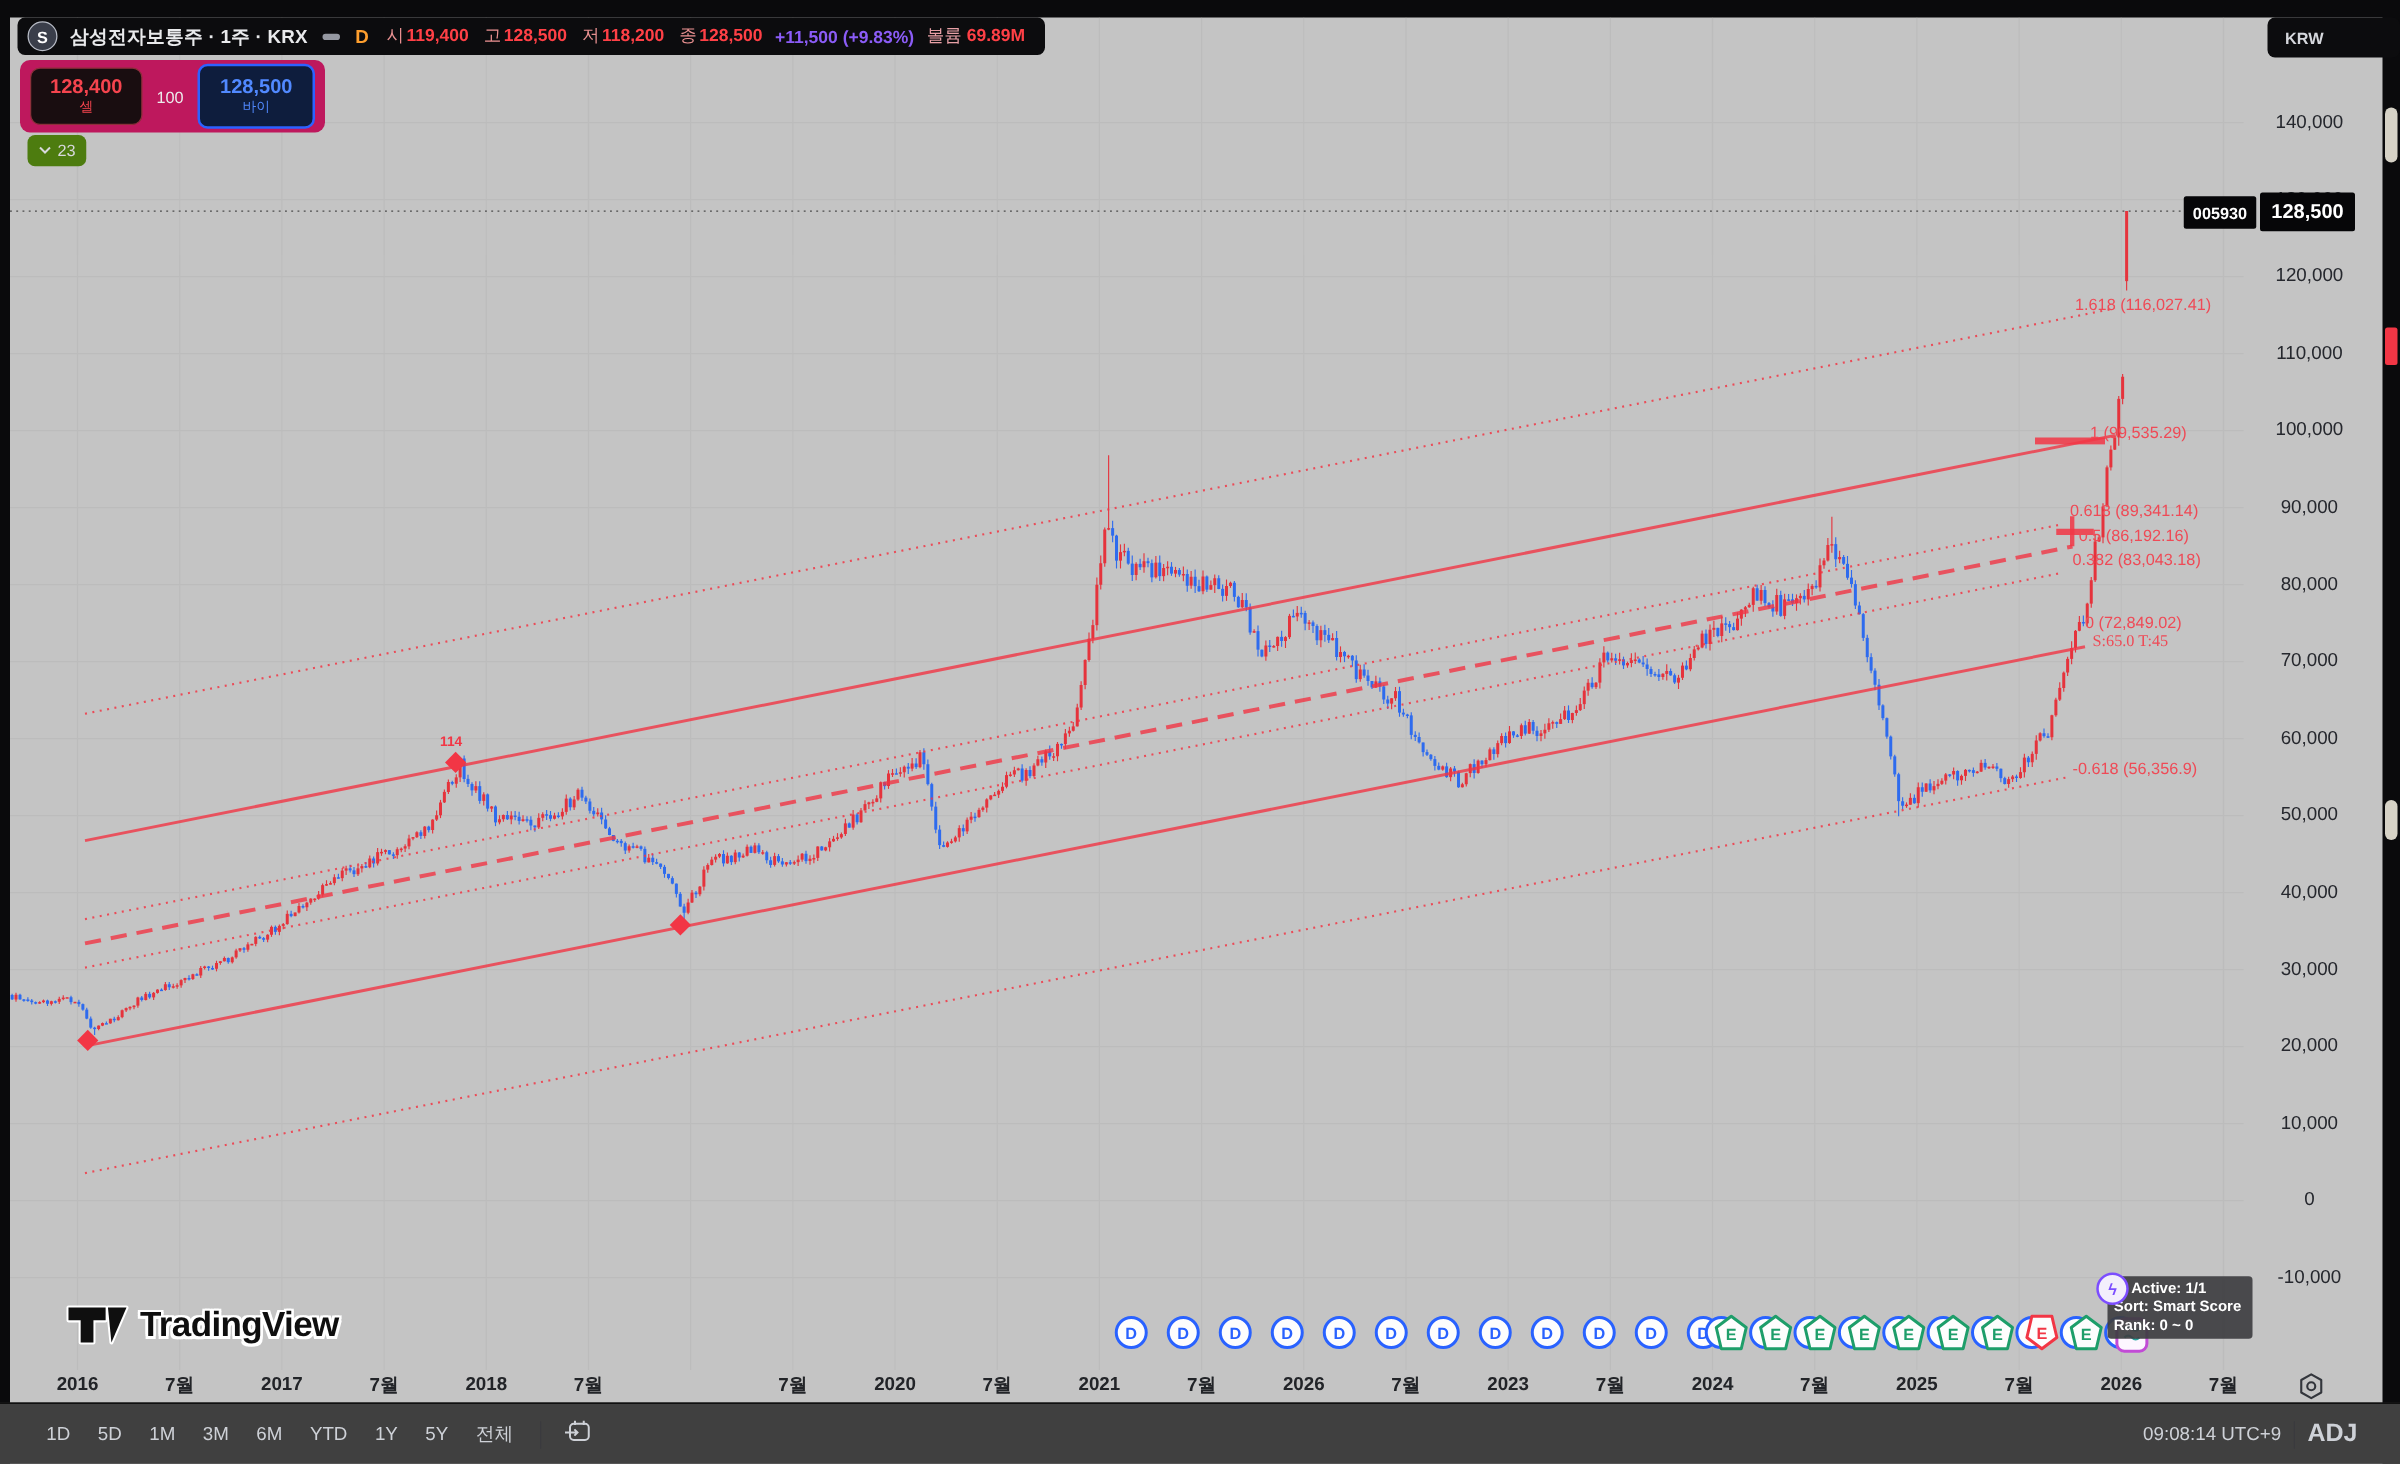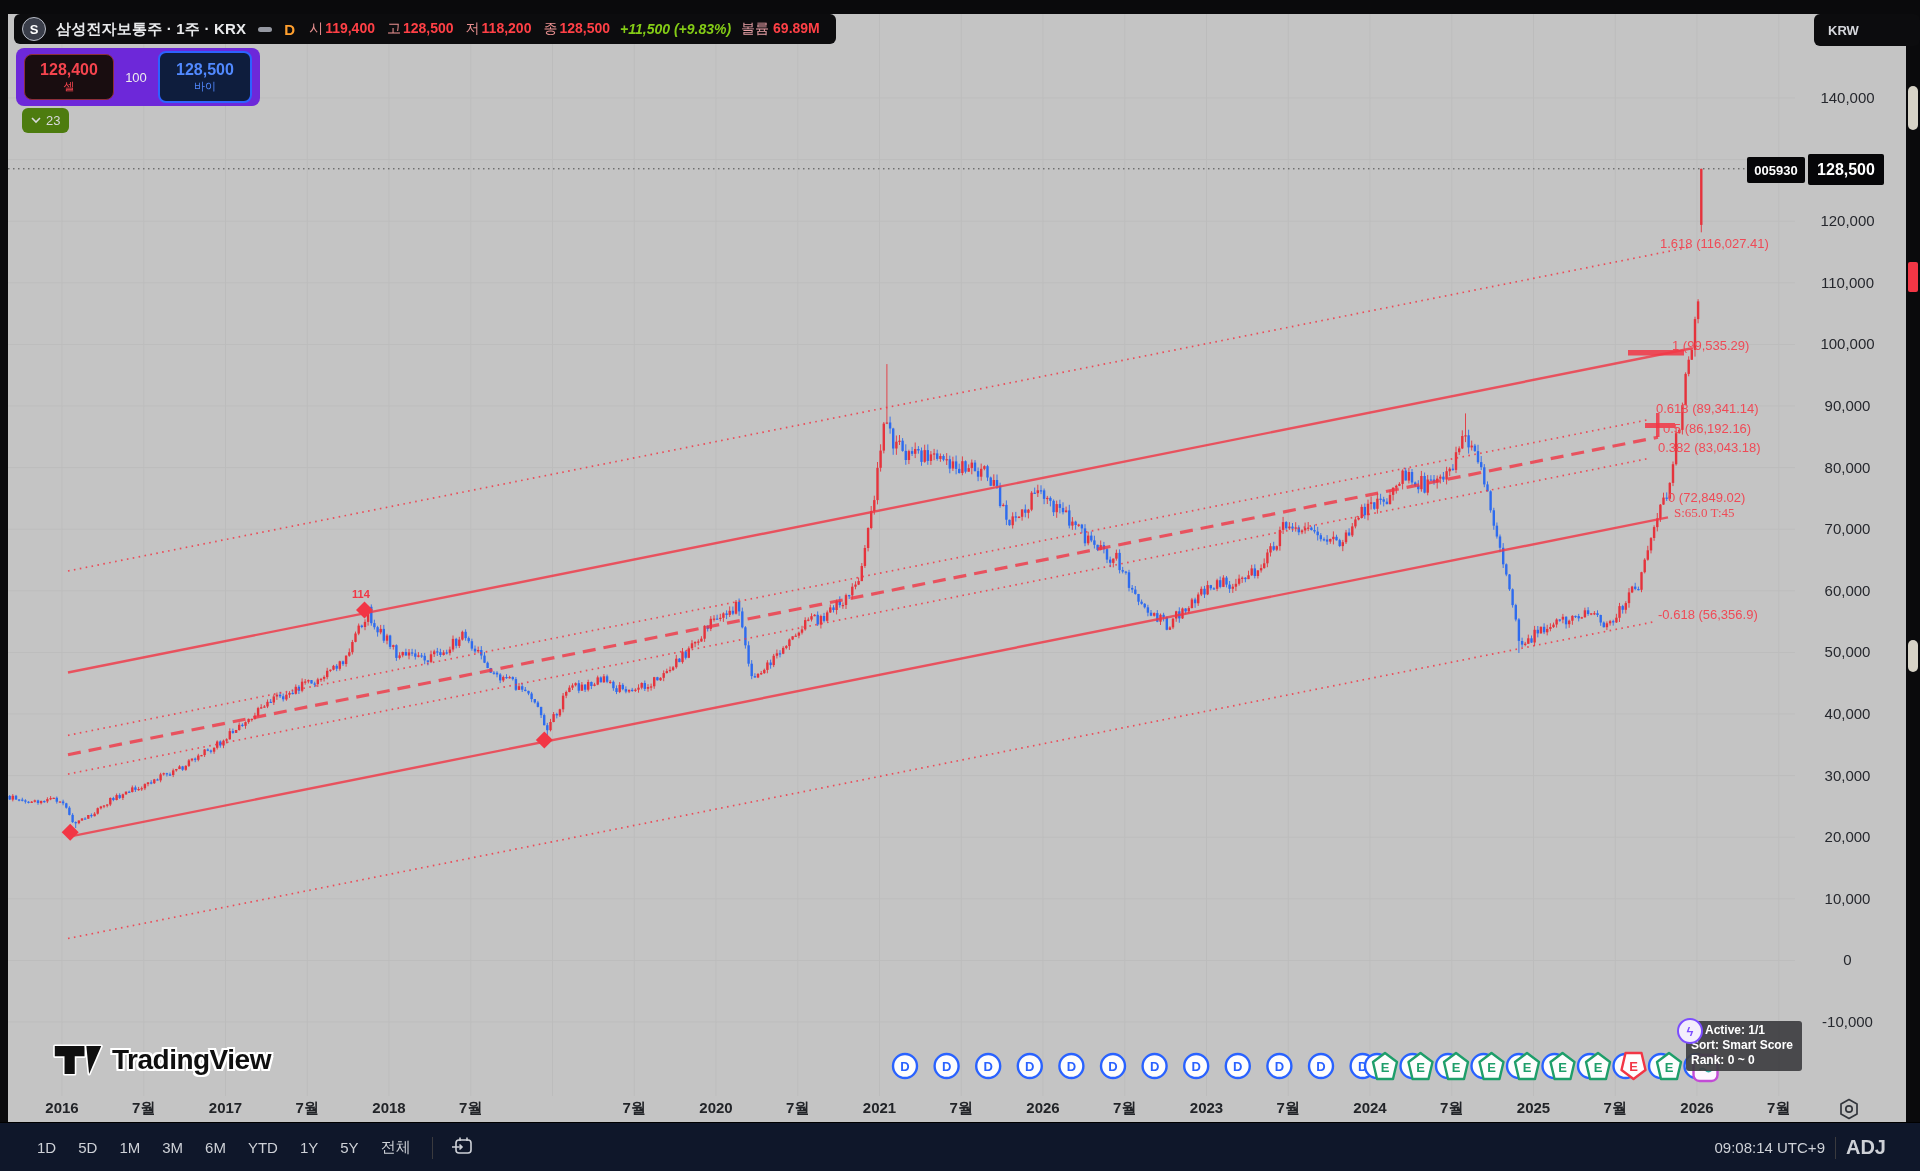--- a/index.html
+++ b/index.html
@@ -17,27 +17,27 @@
   #header-pill{left:14px;top:14px;height:30px;background:#0c0c0e;border-radius:6px;
     display:flex;align-items:center;padding:0 16px 0 8px;gap:10px;z-index:30;}
   #s-badge{width:22px;height:22px;border-radius:50%;background:#3a3e4a;border:1px solid #b9bdc7;
     color:#fff;font-size:13px;font-weight:bold;display:flex;align-items:center;justify-content:center;}
   #symbol-title{color:#e9eaec;font-size:15px;font-weight:600;letter-spacing:.2px;white-space:nowrap;}
   #market-dash{width:14px;height:5px;border-radius:3px;background:#9598a1;margin:0 2px;}
   #interval-badge{color:#ff9f2e;font-size:15px;font-weight:bold;margin-right:4px;}
   .ohlc-item{display:flex;gap:2px;font-size:14px;white-space:nowrap;}
   .ohlc-label{color:#e89090;}
   .ohlc-value{color:#ff4046;font-weight:600;}
-  #change-text{color:#84cc16;font-size:14px;font-weight:600;white-space:nowrap;font-style:italic;}
+  #change-text{color:#8b5cf6;font-size:14px;font-weight:600;white-space:nowrap;}
   #vol-wrap{display:flex;gap:4px;font-size:14px;}
   #vol-label{color:#e8a0a6;}
   #vol-value{color:#ff4046;font-weight:600;}
   #ohlc-row{display:flex;gap:12px;}
   
-  #trade-panel{left:16px;top:48px;width:228px;height:58px;background:#6d28d9;border-radius:8px;
+  #trade-panel{left:16px;top:48px;width:228px;height:58px;background:#be185d;border-radius:8px;
     display:flex;align-items:center;justify-content:space-between;padding:0 8px;z-index:30;}
   .trade-btn{display:flex;flex-direction:column;align-items:center;justify-content:center;
     border-radius:8px;cursor:pointer;line-height:1.15;}
   #sell-btn{width:88px;height:44px;border:1.5px solid #8c2f3a;background:#190d10;color:#f5444e;}
   #buy-btn{width:90px;height:48px;border:2px solid #2d62ff;background:#0e1d3d;color:#5189ff;}
   .trade-price{font-size:16px;font-weight:bold;}
   .trade-sub{font-size:11px;margin-top:1px;}
   #qty{color:#ececec;font-size:13px;}
   
   #obj-btn{left:22px;top:108px;height:25px;padding:0 9px;background:#4d7c0f;border-radius:6px;
@@ -65,21 +65,21 @@
     color:#fff;font-size:12px;font-weight:bold;line-height:15px;padding:2px 5px 3px 5px;z-index:20;}
   #tooltip .first{padding-left:14px;}
   #tooltip-icon{position:absolute;left:-9px;top:-3px;width:22px;height:22px;border-radius:50%;
     background:#f3eefc;border:2px solid #7c4dff;color:#7c4dff;font-size:13px;font-weight:bold;
     display:flex;align-items:center;justify-content:center;}
   
   #tv-logo{left:52px;top:1038px;display:flex;align-items:center;gap:8px;z-index:10;}
   #tv-logo-text{font-size:28px;font-weight:700;color:#0f0f0f;letter-spacing:-.5px;
     text-shadow:2px 2px 0 #fff,-2px -2px 0 #fff,2px -2px 0 #fff,-2px 2px 0 #fff,0 2px 0 #fff,0 -2px 0 #fff,2px 0 0 #fff,-2px 0 0 #fff;}
   
-  #bottom-toolbar{left:0;top:1122px;width:1920px;height:49px;background:#0f172a;border-top:1px solid #000;
+  #bottom-toolbar{left:0;top:1122px;width:1920px;height:49px;background:#404040;border-top:1px solid #000;
     display:flex;align-items:center;justify-content:space-between;z-index:40;}
   #ranges{display:flex;align-items:center;padding-left:26px;}
   .range-btn{padding:0 11px;font-size:15px;color:#ced1d7;height:30px;display:flex;align-items:center;cursor:pointer;}
   .tb-sep{width:1px;height:22px;background:#3a3a3e;margin:0 10px;}
   #tb-right{display:flex;align-items:center;padding-right:34px;gap:0;}
   #clock{color:#ced1d7;font-size:15px;}
   #adj-btn{color:#ced1d7;font-size:20px;font-weight:600;cursor:pointer;}
   #gear-wrap{left:1836px;top:1097px;width:26px;height:24px;z-index:15;display:flex;align-items:center;justify-content:center;}
   svg text{font-family:"Liberation Sans","DejaVu Sans",sans-serif;}
 </style>

